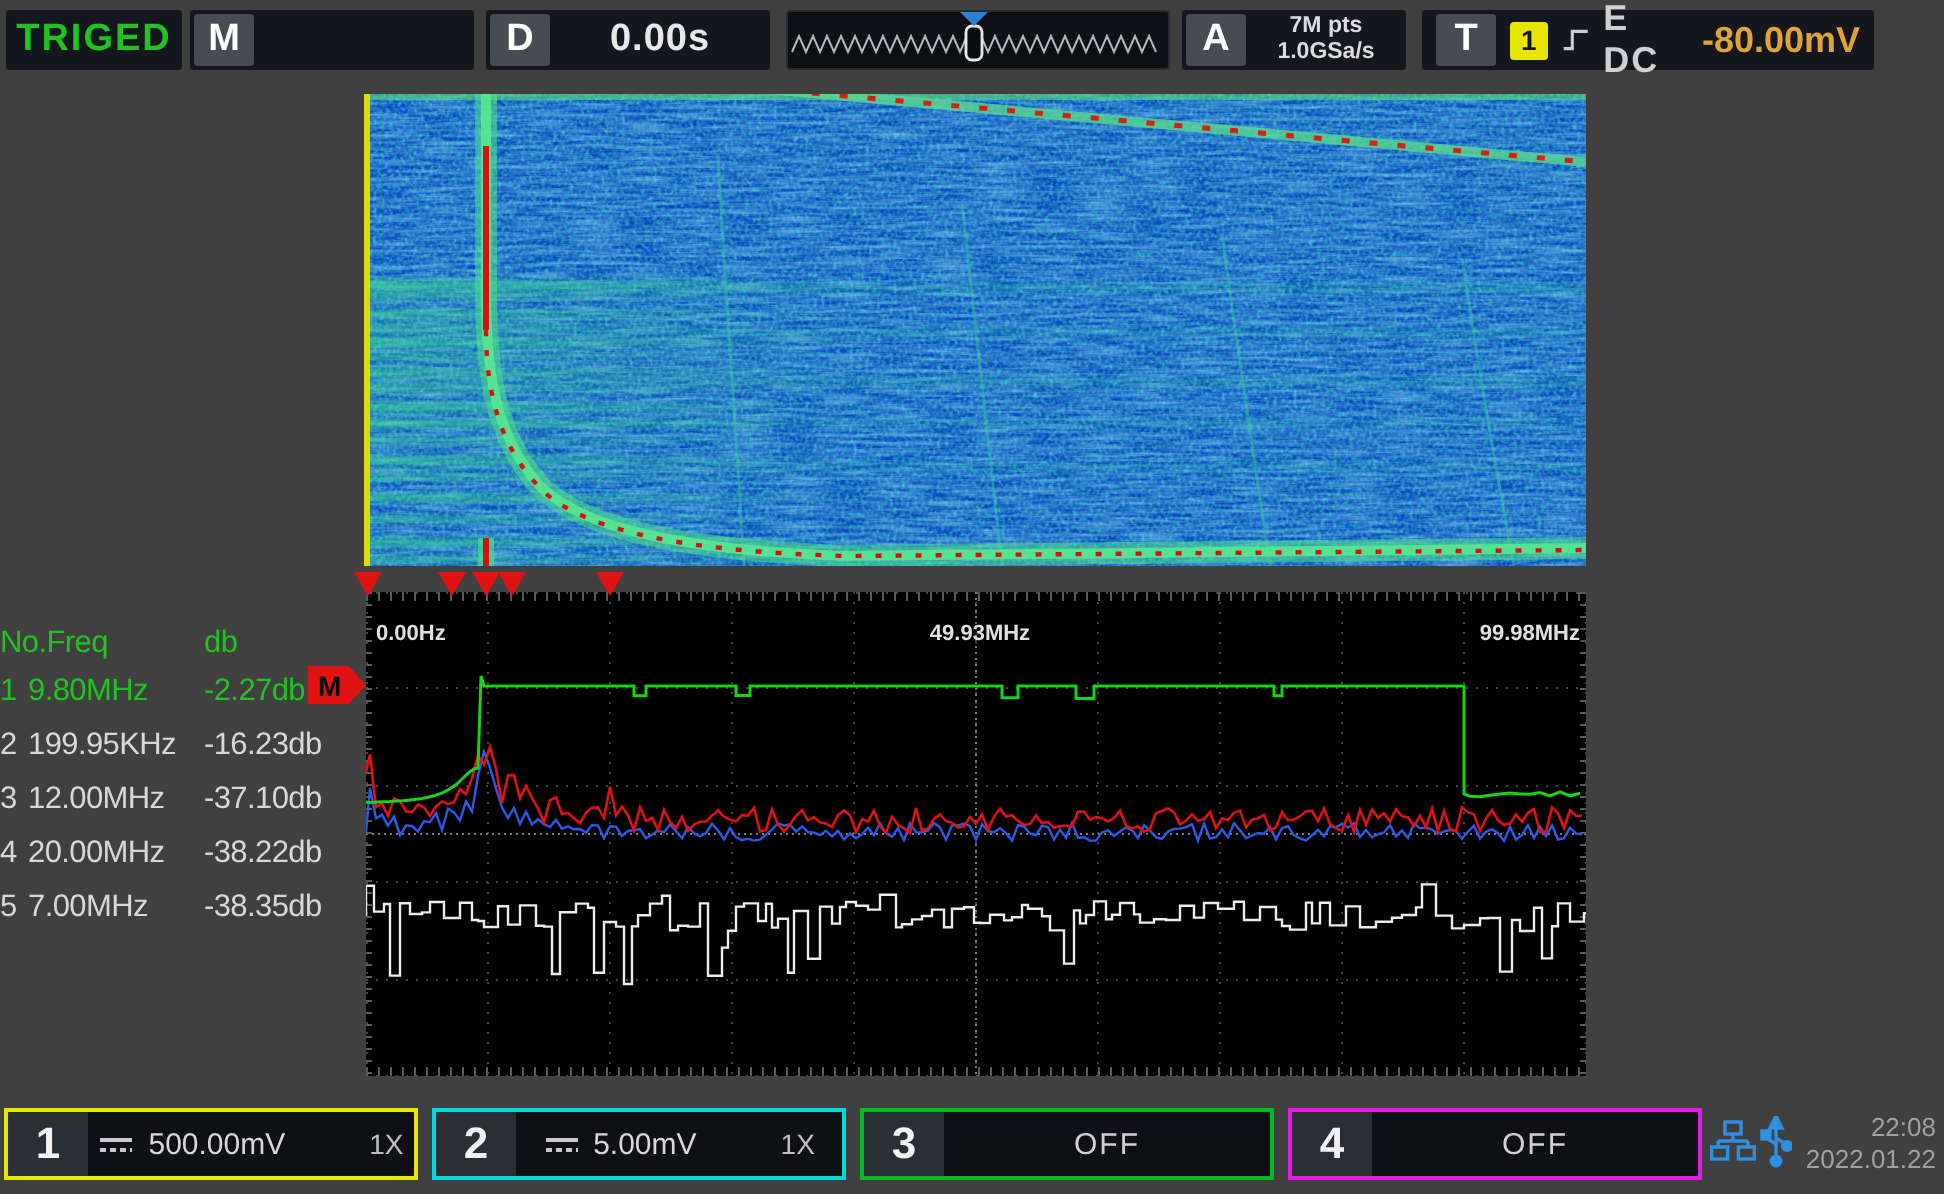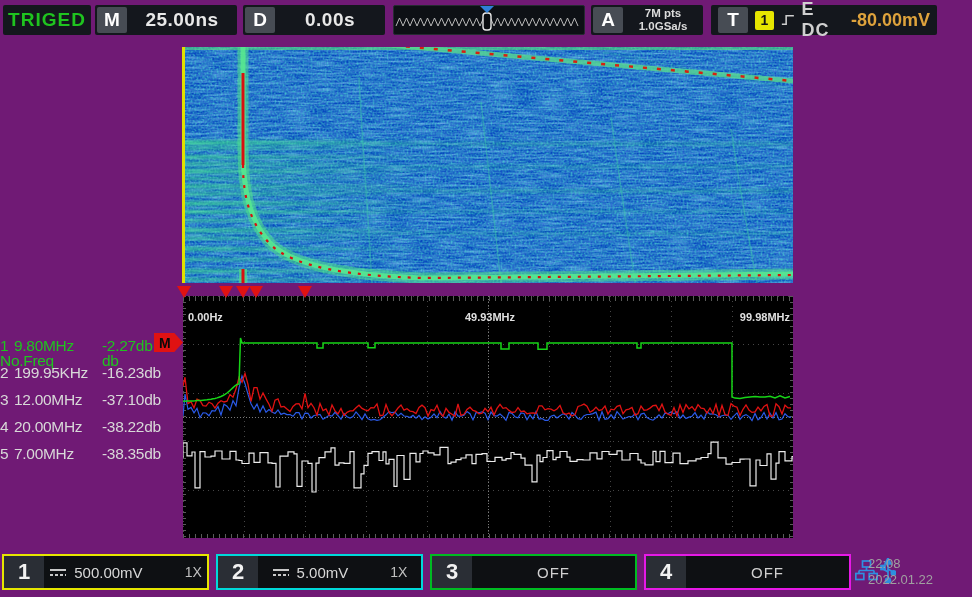--- a/index.html
+++ b/index.html
@@ -1,16 +1,16 @@
 <!DOCTYPE html>
 <html style="--c-trig-green: #1fc41f; --c-trig-level: #dfa33c; --c-ch1: #e6e600; --c-math-red: #cc0a0a; --c-marker-red: #e01212; --c-icon-blue: #2f8fe0;"><head>
 <meta charset="utf-8">
 <style>
   html,body{margin:0;padding:0;background:#000;}
-  .screen{position:relative;width:972px;height:597px;background:#701a75;overflow:hidden;
+  .screen{position:relative;width:972px;height:597px;background:#404040;overflow:hidden;
           font-family:"Liberation Sans",sans-serif;-webkit-font-smoothing:antialiased;}
   
   .panel{position:absolute;top:5px;height:30px;background:#14171d;border-radius:2px;
          display:flex;align-items:center;box-sizing:border-box;}
   .keybox{background:#474c54;color:#fff;font-weight:bold;font-size:19px;width:30px;height:26px;
           margin-left:2px;display:flex;align-items:center;justify-content:center;border-radius:2px;flex:0 0 auto;}
   .pval{flex:1;text-align:center;color:#e8e8e8;font-size:19px;font-weight:600;letter-spacing:.5px;}
   .triged{left:3px;width:88px;justify-content:center;color:var(--c-trig-green,#1fc41f);
           font-size:19px;font-weight:bold;letter-spacing:1px;}
   .acqtxt{flex:1;text-align:center;color:#dcdcdc;font-size:11.5px;line-height:13px;font-weight:600;}
@@ -45,34 +45,33 @@
            color:#fff;font-size:12.5px;line-height:14px;padding-left:4px;box-sizing:border-box;white-space:nowrap;}
   
   .chbox{position:absolute;top:554px;width:207px;height:36px;background:#0e1013;border:2px solid #888;
          box-sizing:border-box;display:flex;align-items:center;}
   .chnum{width:40px;height:100%;background:#2a2e35;color:#f2f2f2;font-size:22px;font-weight:bold;
          display:flex;align-items:center;justify-content:center;flex:0 0 auto;}
   .chbody{flex:1;display:flex;align-items:center;justify-content:center;gap:7px;color:#d8d8d8;font-size:15px;}
   .probe{color:#c0c0c0;font-size:14px;margin-left:35px;}
   .offlbl{color:#d0d0d0;font-size:15px;letter-spacing:1px;}
   
-  .clock{position:absolute;left:868px;top:556px;width:72px;color:#a0a0a0;
+  .clock{position:absolute;left:896px;top:556px;width:72px;text-align:right;color:#a0a0a0;
          font-size:13px;line-height:16px;}
   .sicon{position:absolute;}
 </style>
 </head>
 <body>
 
 <div class="screen">
 
   <div class="panel triged">TRIGED</div>
 
   <div class="panel" style="left:95px;width:142px;">
     <div class="keybox">M</div>
-    <div class="pval">25.00ns</div>
   </div>
 
   <div class="panel" style="left:243px;width:142px;">
     <div class="keybox">D</div>
     <div class="pval">0.00s</div>
   </div>
 
   <div class="panel" style="left:393px;width:192px;background:#0d1015;border:1px solid #262b32;">
     <svg id="wavepos-svg" width="190" height="28">
         <path d="M2,20 L5.5,12 L9,20 L12.5,12 L16,20 L19.5,12 L23,20 L26.5,12 L30,20 L33.5,12 L37,20 L40.5,12 L44,20 L47.5,12 L51,20 L54.5,12 L58,20 L61.5,12 L65,20 L68.5,12 L72,20 L75.5,12 L79,20 L82.5,12 L86,20 L89.5,12 L93,20 L96.5,12 L100,20 L103.5,12 L107,20 L110.5,12 L114,20 L117.5,12 L121,20 L124.5,12 L128,20 L131.5,12 L135,20 L138.5,12 L142,20 L145.5,12 L149,20 L152.5,12 L156,20 L159.5,12 L163,20 L166.5,12 L170,20 L173.5,12 L177,20 L180.5,12 L184,20" stroke="#b8b8b8" fill="none" stroke-width="1"></path>
@@ -93,21 +92,21 @@
     <div class="keybox" style="margin-left:0;">T</div>
     <div class="srcbox">1</div>
     <svg width="16" height="16" viewBox="0 0 16 16">
       <path d="M1,13 H6 V3 H15" stroke="#cfcfcf" fill="none" stroke-width="1.8"></path>
     </svg>
     <span class="tcoup">E DC</span>
     <span class="tlev">-80.00mV</span>
   </div>
 
   <div class="mtable">
-    <div class="mrow mhead" style="top:3px;margin-top:39px;">
+    <div class="mrow mhead" style="top:3px;">
       <span class="fr2">No.Freq</span>
       <span>db</span>
     </div>
     <div class="mrow row-active" style="top:27px;">
       <span class="no">1</span>
       <span class="fr">9.80MHz</span>
       <span class="dbv">-2.27db</span>
     </div>
     <div class="mrow" style="top:54px;">
       <span class="no">2</span>

